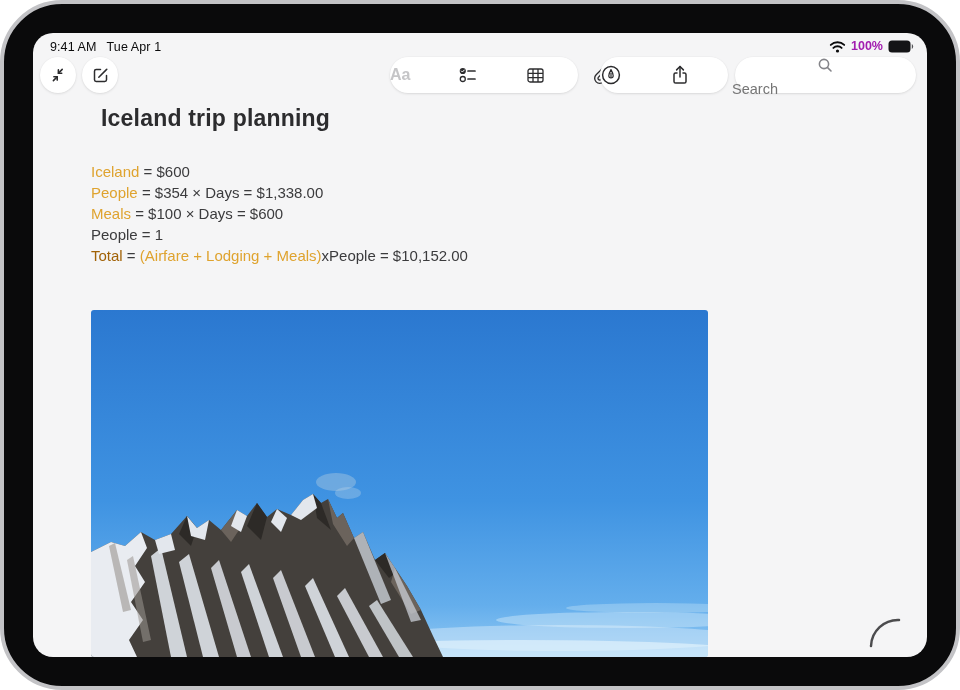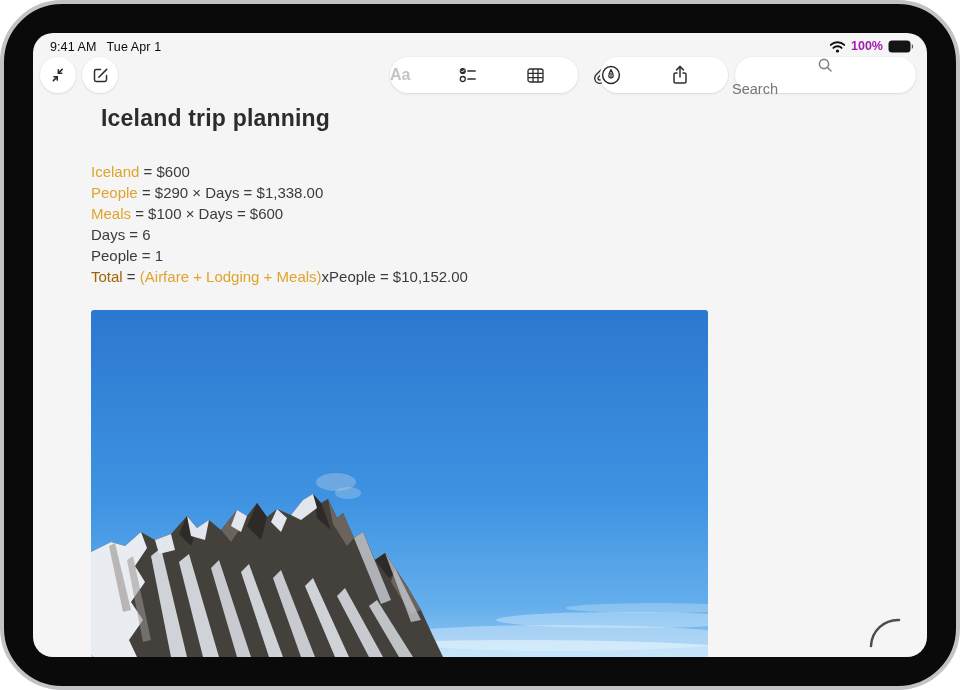--- a/index.html
+++ b/index.html
@@ -157,23 +157,22 @@
             <line x1="10.6" y1="10.6" x2="14" y2="14"></line>
           </svg>
         </span>
         <input class="search-text" placeholder="Search" style="">
 
       </div>
 
       <h1 class="note-title">Iceland trip planning</h1>
       <div class="note-body" id="note-body" style="color: rgb(59, 59, 61);">
           <div class="note-line"><span style="color: rgb(223, 163, 46);">Iceland</span><span> = $600</span></div>
-          <div class="note-line"><span style="color: rgb(223, 163, 46);">People</span><span> = $290 × Days = $1,338.00</span></div>
+          <div class="note-line"><span style="color: rgb(223, 163, 46);">People</span><span> = $354 × Days = $1,338.00</span></div>
           <div class="note-line"><span style="color: rgb(223, 163, 46); margin-top: 19px;">Meals</span><span> = $100 × Days = $600</span></div>
-          <div class="note-line"><span>Days = 6</span></div>
           <div class="note-line"><span>People = 1</span></div>
           <div class="note-line"><span style="color: #a16207;">Total</span><span> = </span><span style="color: rgb(223, 163, 46);">(Airfare + Lodging + Meals)</span><span>xPeople = $10,152.00</span></div>
         </div>
 
       <div class="photo" title="Snow-dusted jagged mountain peaks under a clear blue sky with thin clouds">
         <svg width="617" height="347" viewBox="0 0 617 347">
           <defs>
             <linearGradient id="sky" x1="0" y1="0" x2="0" y2="1">
               <stop offset="0" stop-color="#2b78d0"></stop>
               <stop offset="0.55" stop-color="#3f93e2"></stop>

